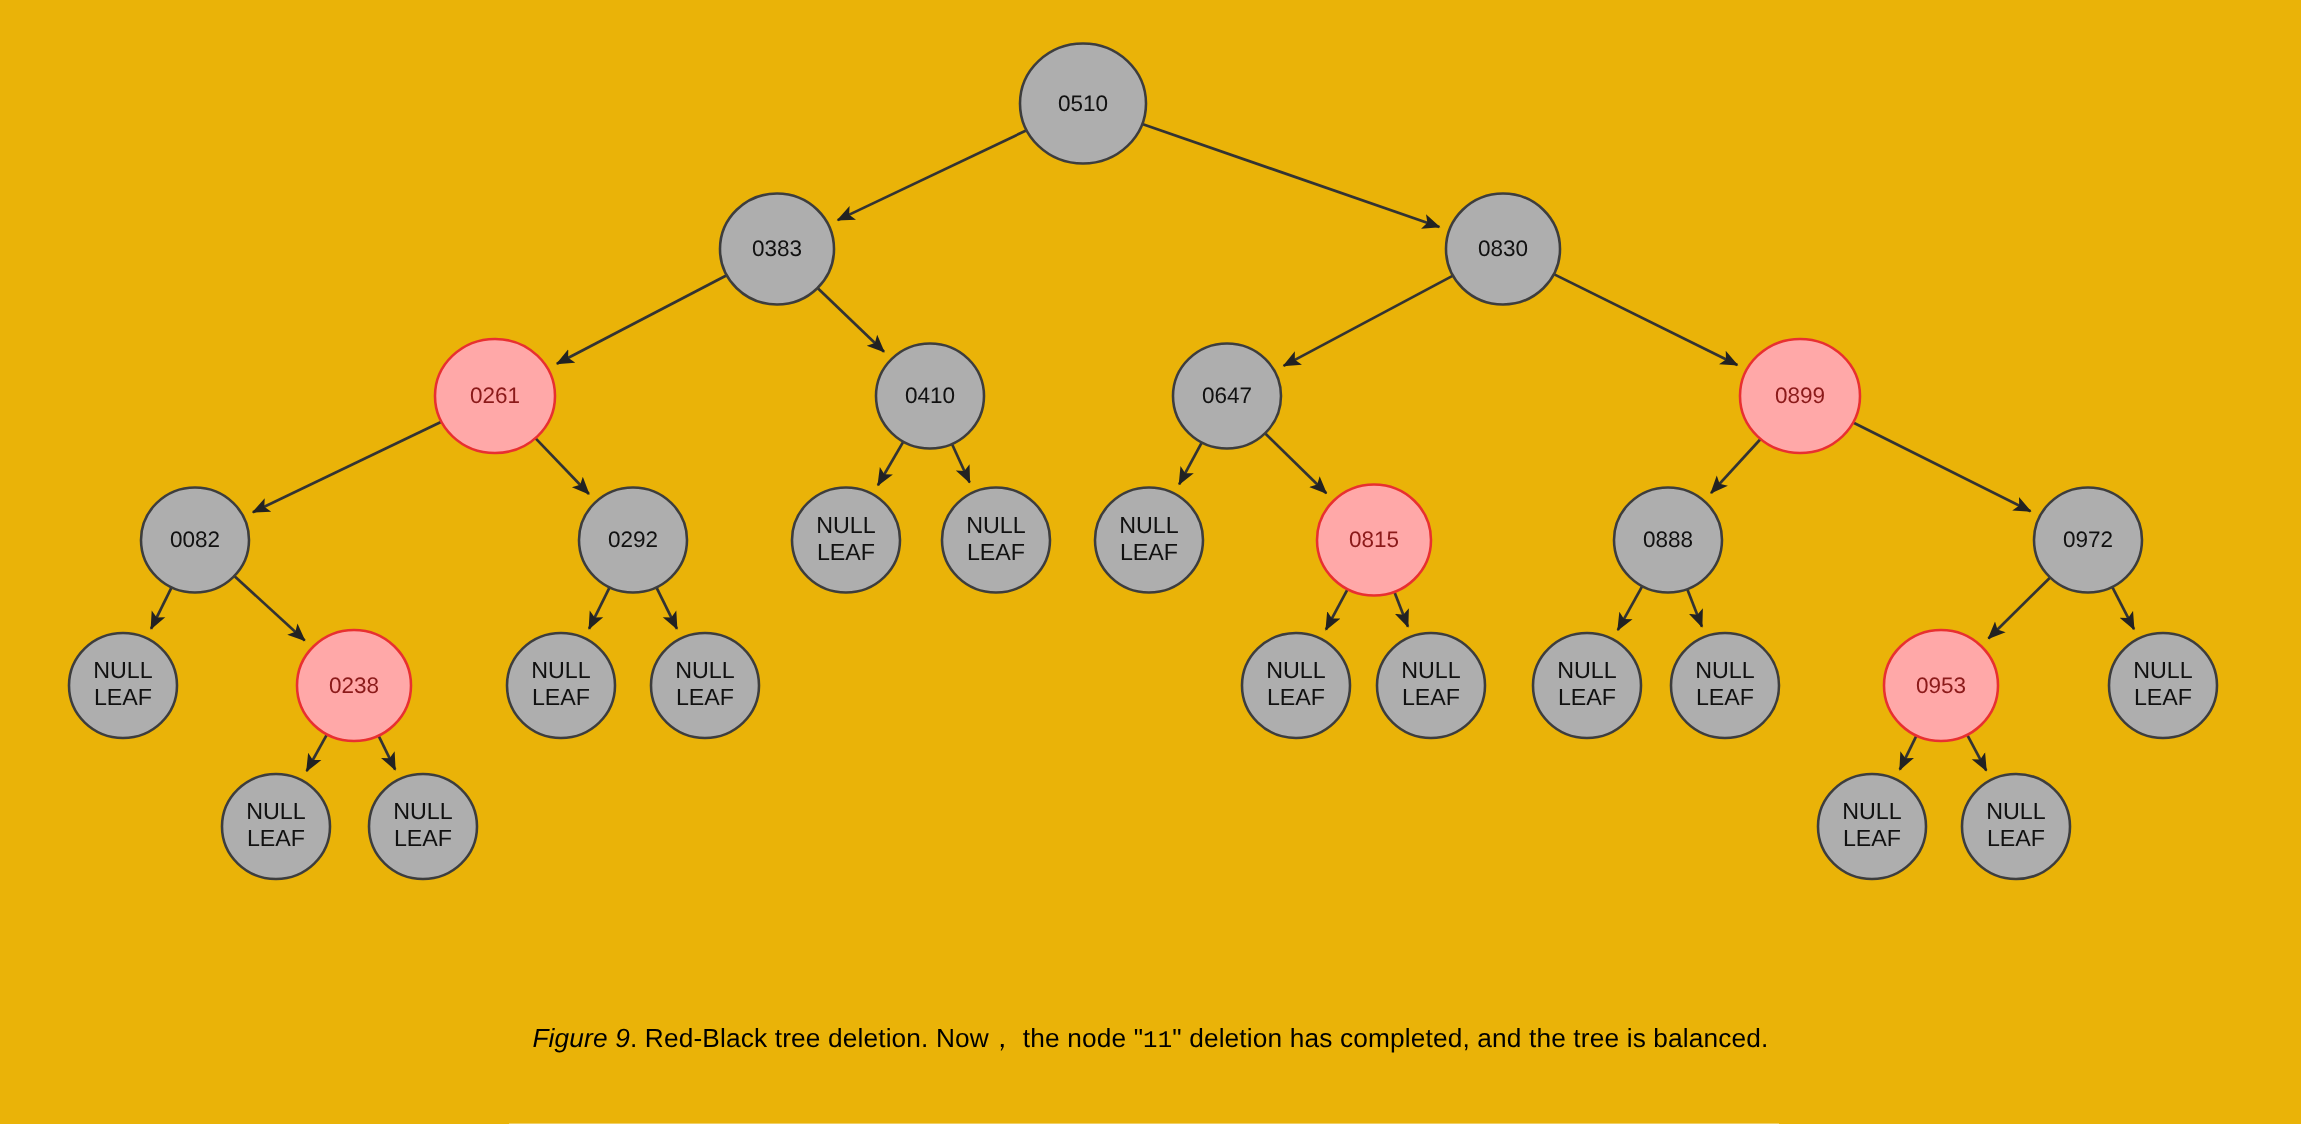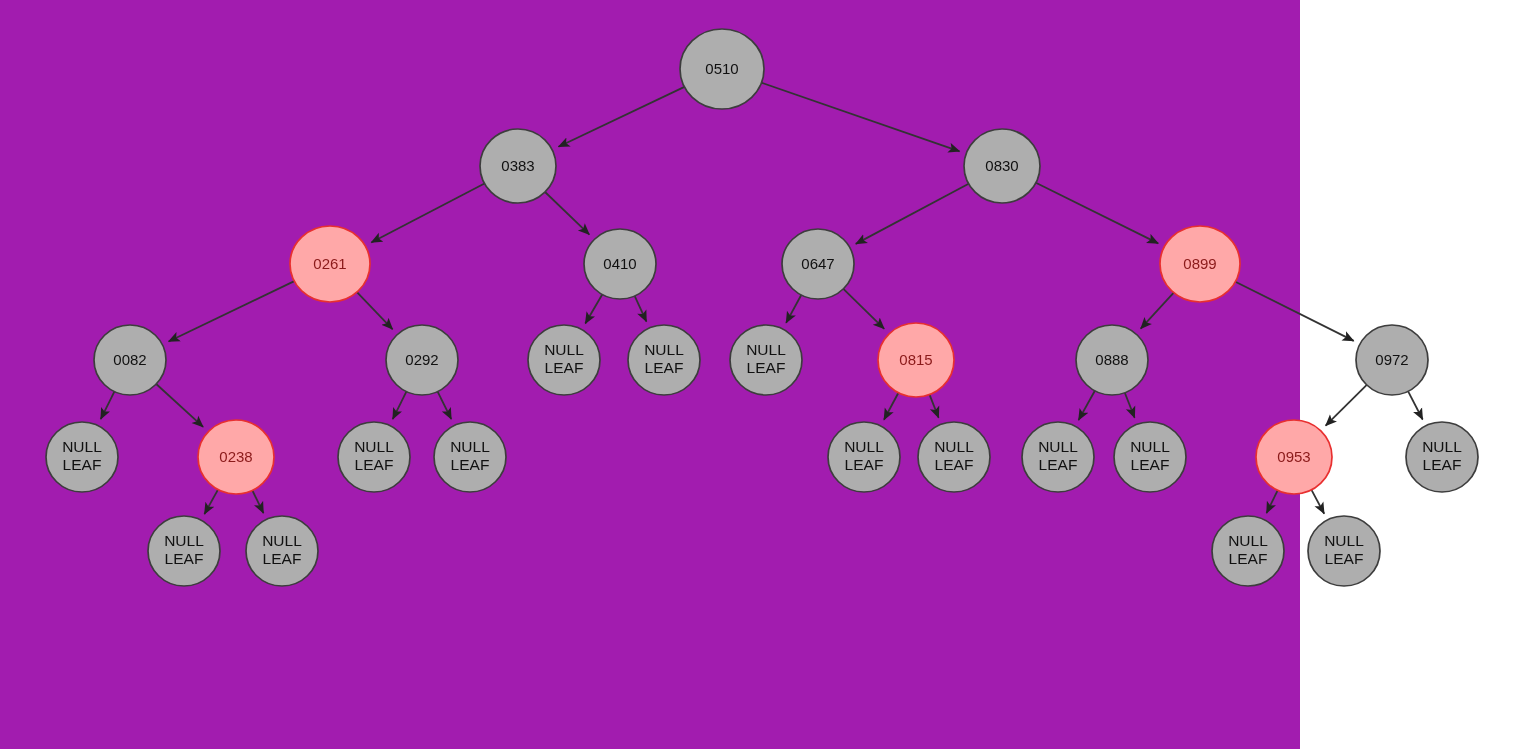--- a/index.html
+++ b/index.html
@@ -9,23 +9,23 @@
   }
   body {
     width: 1534px;
     height: 749px;
     font-family: "Liberation Sans", sans-serif;
     overflow: hidden;
     position: relative;
   }
   #figure-root {
     position: relative;
-    width: 1300px;
+    width: 1534px;
     height: 749px;
-    background: #a21caf;
+    background: #eab308;
   }
   #tree-canvas {
     position: absolute;
     left: 0;
     top: 0;
     width: 1534px;
     height: 660px;
   }
   .node-label {
     font-family: "Liberation Sans", sans-serif;
@@ -215,14 +215,17 @@
           <ellipse cx="1248" cy="551" rx="36" ry="35" fill="#aeaeae" stroke="#3d3d3d" stroke-width="1.7"></ellipse>
           <text x="1248" y="551" class="node-label node-label-leaf"><tspan x="1248" dy="-9">NULL</tspan><tspan x="1248" dy="18">LEAF</tspan></text>
         </g>
         <g>
           <ellipse cx="1344" cy="551" rx="36" ry="35" fill="#aeaeae" stroke="#3d3d3d" stroke-width="1.7"></ellipse>
           <text x="1344" y="551" class="node-label node-label-leaf"><tspan x="1344" dy="-9">NULL</tspan><tspan x="1344" dy="18">LEAF</tspan></text>
         </g>
       </g>
   </svg>
 
+  <div class="caption">
+    <span class="fig-num">Figure 9</span><span>. Red-Black tree deletion. Now， the node "</span><span class="mono">11</span><span>" deletion has completed, and the tree is balanced.</span>
+  </div>
 
 </div>
 
 </body></html>

